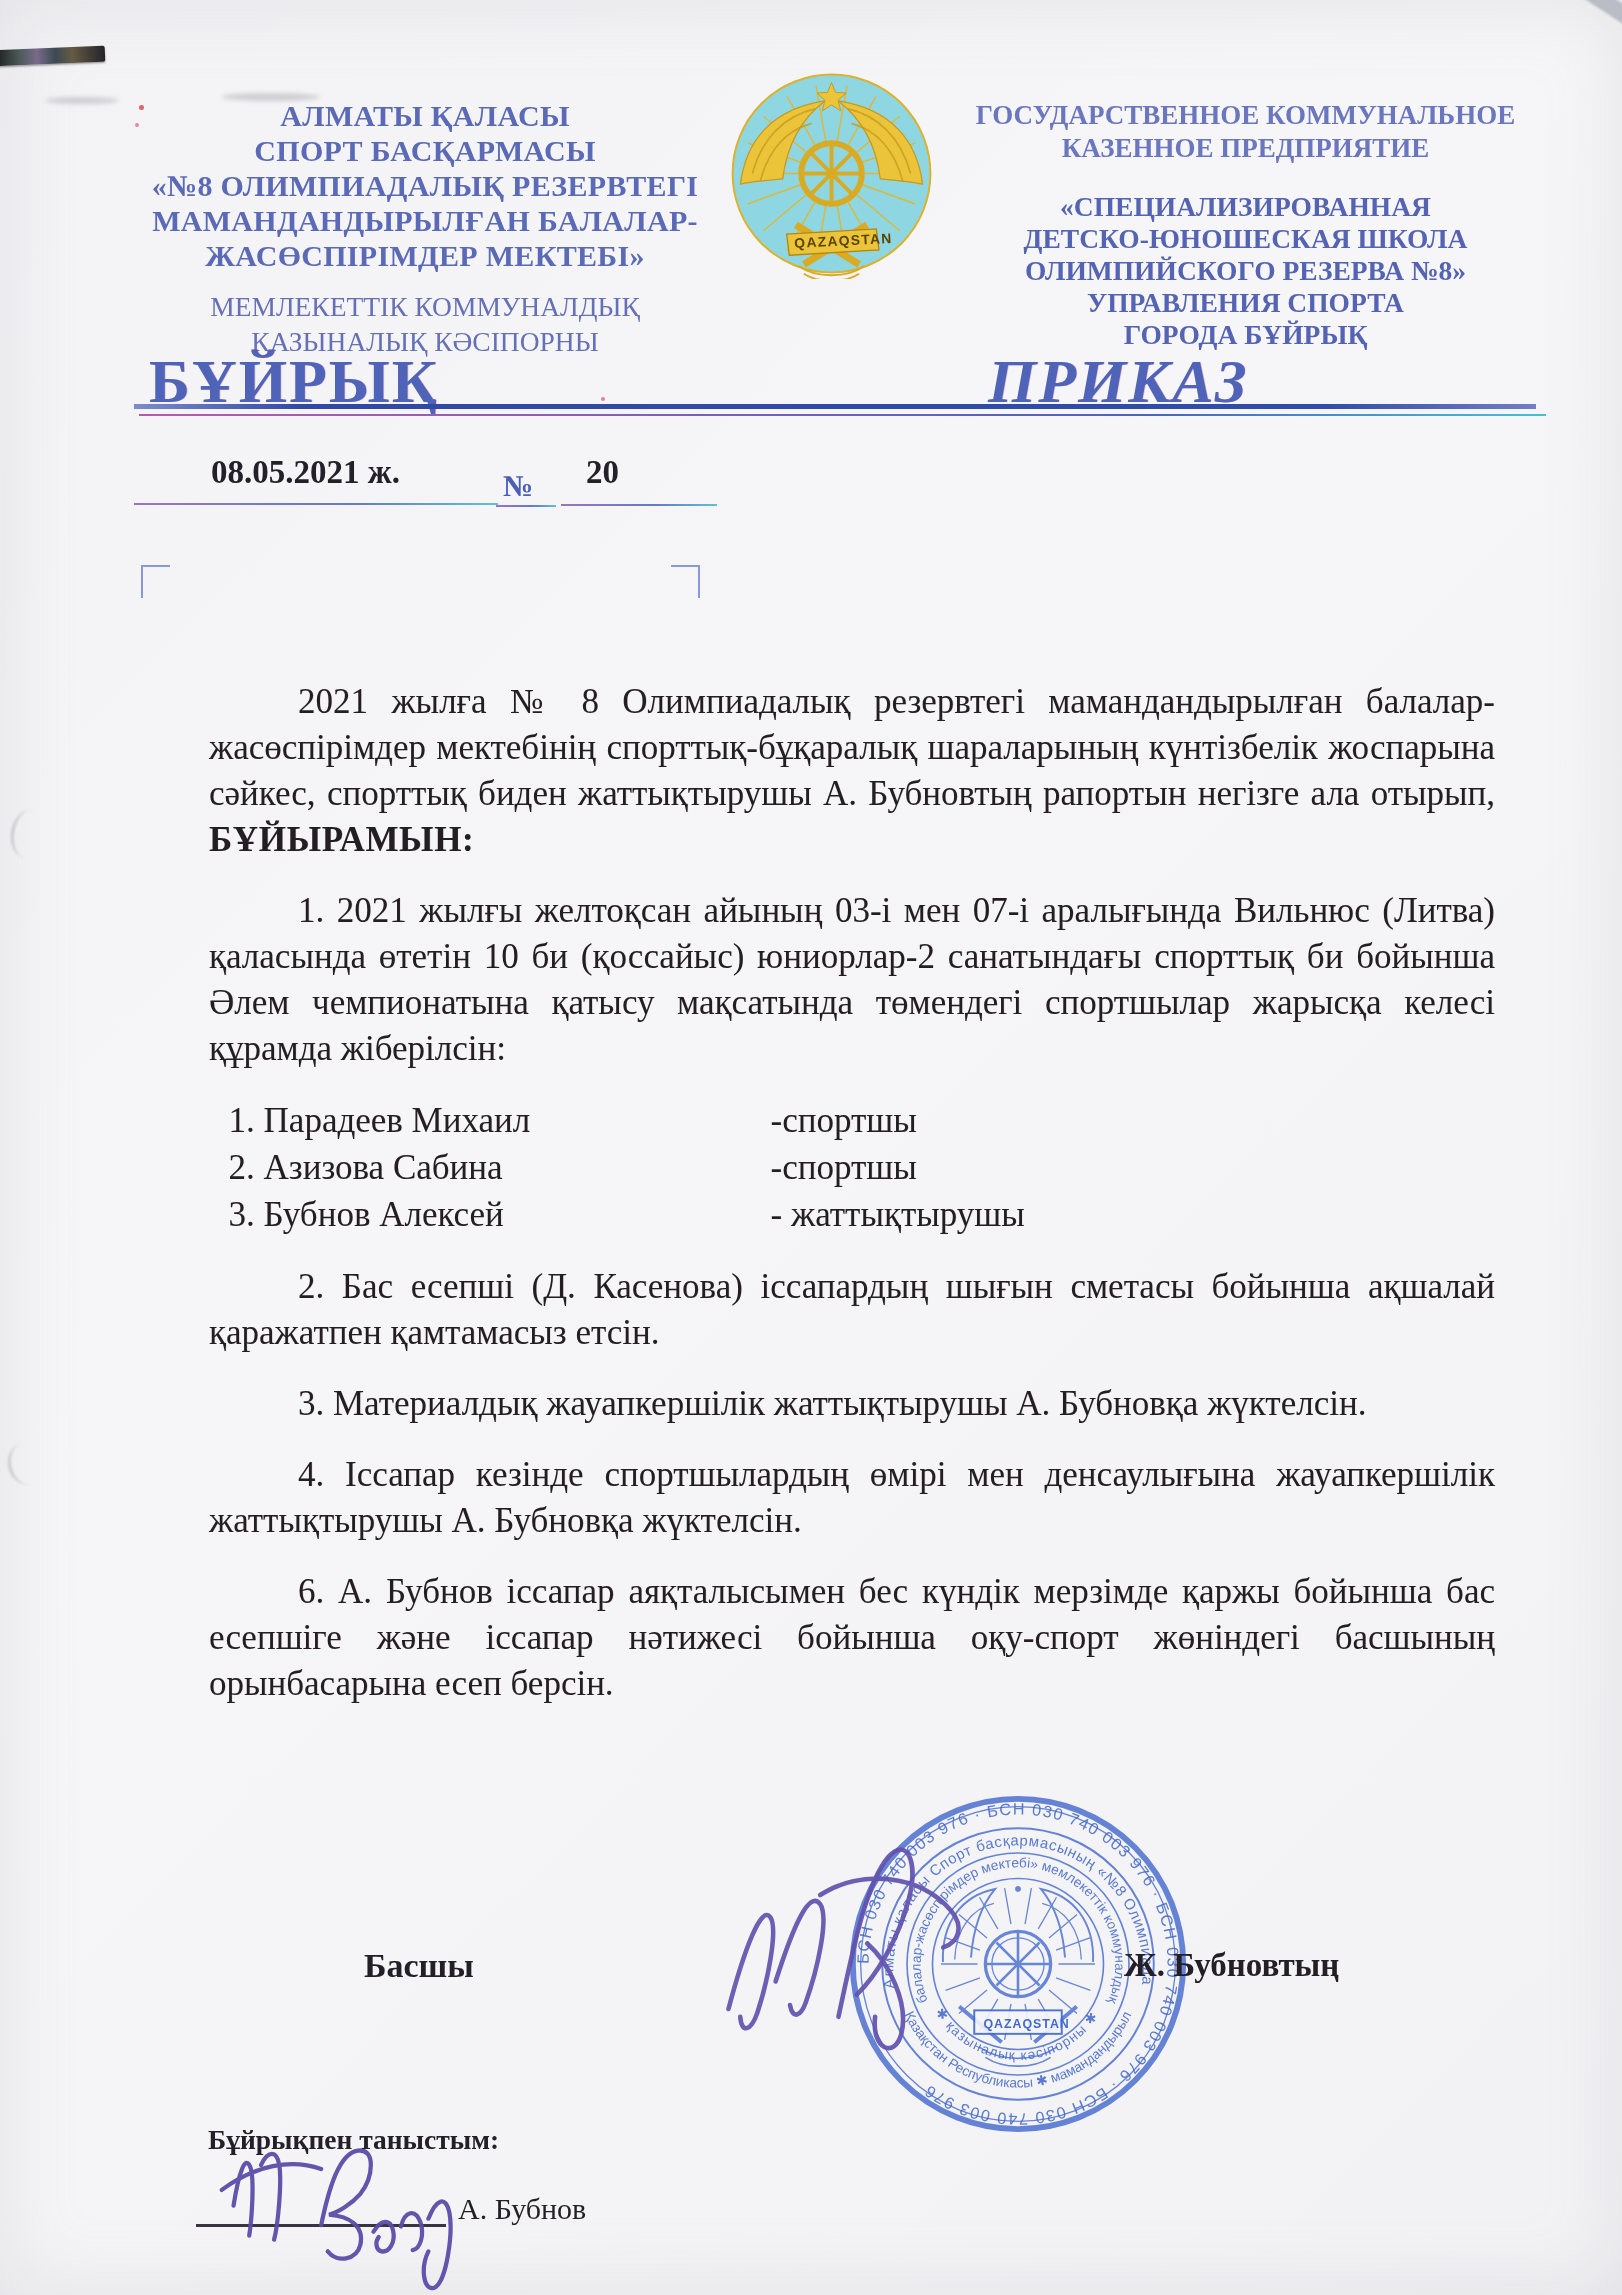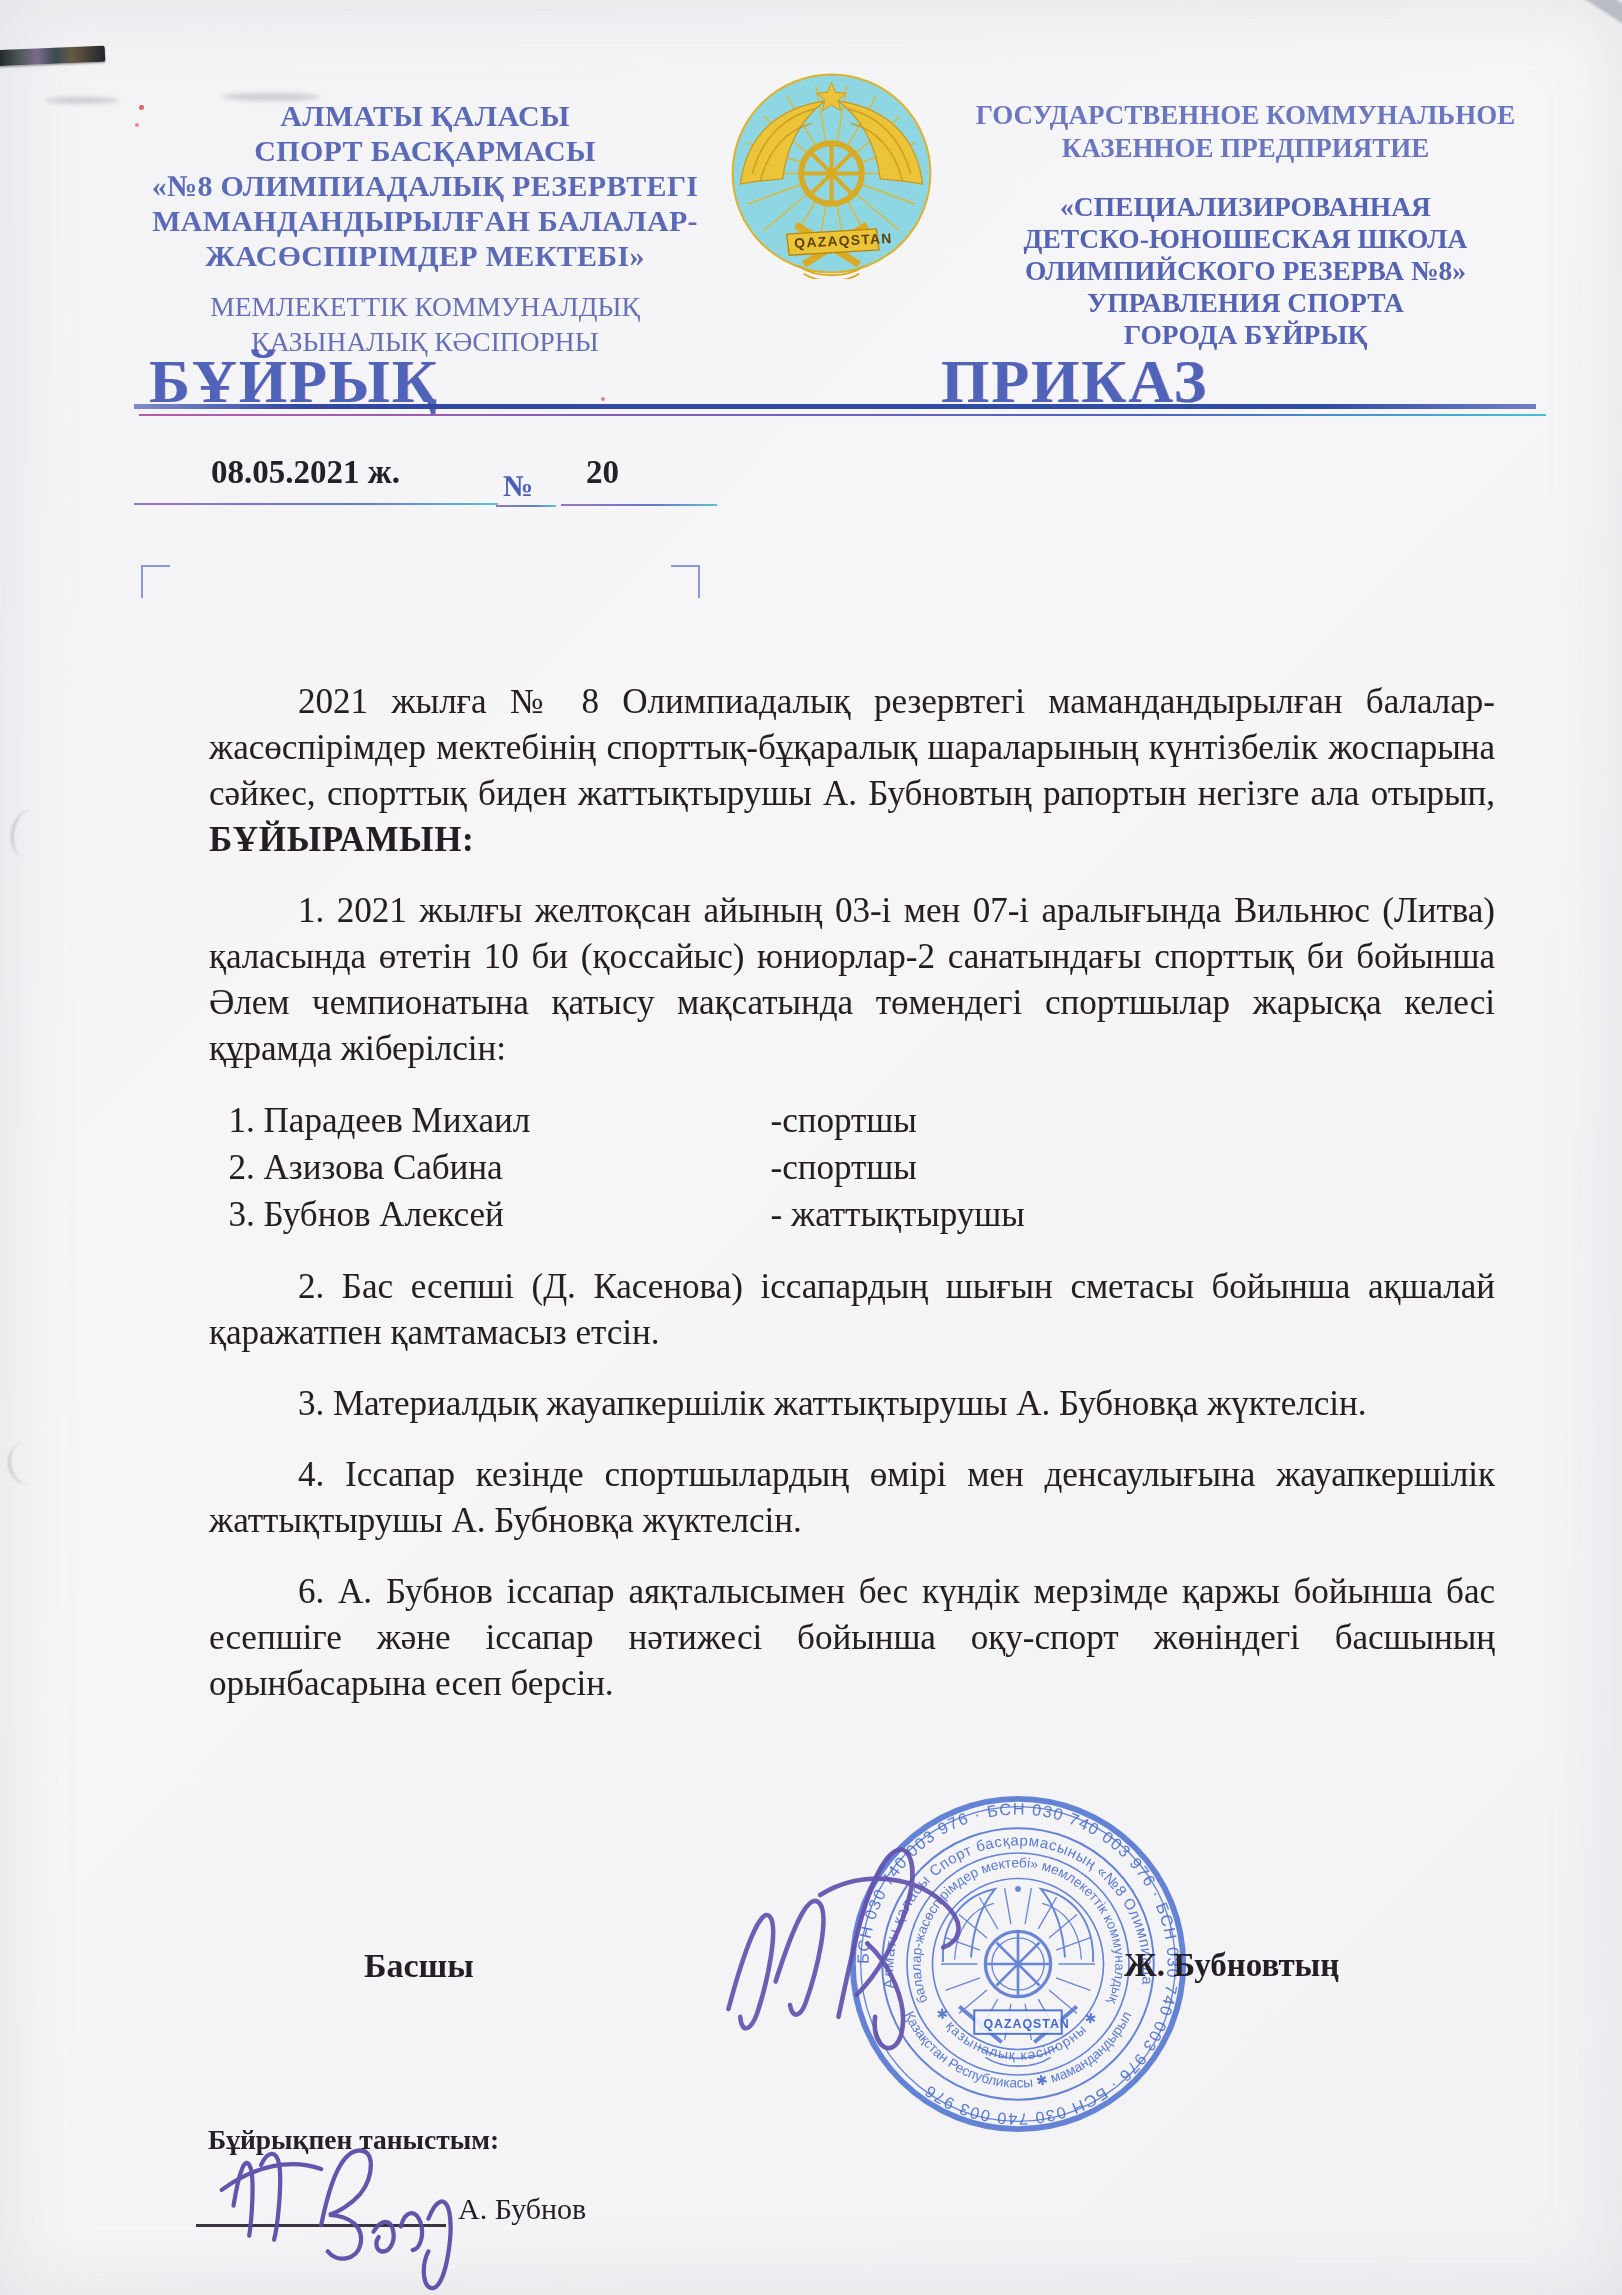--- a/index.html
+++ b/index.html
@@ -33,21 +33,21 @@
   .org-left .main { font-size:30px; font-weight:700; line-height:35px; letter-spacing:0.3px; }
   .org-left .sub  { margin-top:15.7px; font-size:27.5px; font-weight:500; line-height:35px; color:#6570b6; }
   .org-right { left:941px; top:99px; width:609px; }
   .org-right .top  { font-size:27px; font-weight:600; line-height:33px; color:#6a76bd; }
   .org-right .main { margin-top:26px; font-size:27.5px; font-weight:700; line-height:32px; color:#5463b2; }
   .doc-type {
     position:absolute; top:346px; font-size:62px; font-weight:700;
     color:#4f63b8; letter-spacing:2px; text-shadow:0.7px 0 0 rgba(186,74,154,.35);
   }
   .doc-type.kz { left:149px; width:552px; }
-  .doc-type.ru { left:941px; width:609px; }
+  .doc-type.ru { left:988px; width:609px;font-style:italic; }
   .emblem { position:absolute; left:726px; top:68px; width:211px; height:211px; }
   .rule-main {
     position:absolute; left:134px; top:404px; width:1402px; height:5.2px;
     background:linear-gradient(90deg,#7d8cc9,#3148a4 12%,#2f4da8 85%,#6f7fc5);
   }
   .rule-sub {
     position:absolute; left:139px; top:414px; width:1407px; height:2px;
     background:linear-gradient(90deg,#b95aa8,#8a5fb5 30%,#4b64c0 72%,#45c0d6);
   }
   

